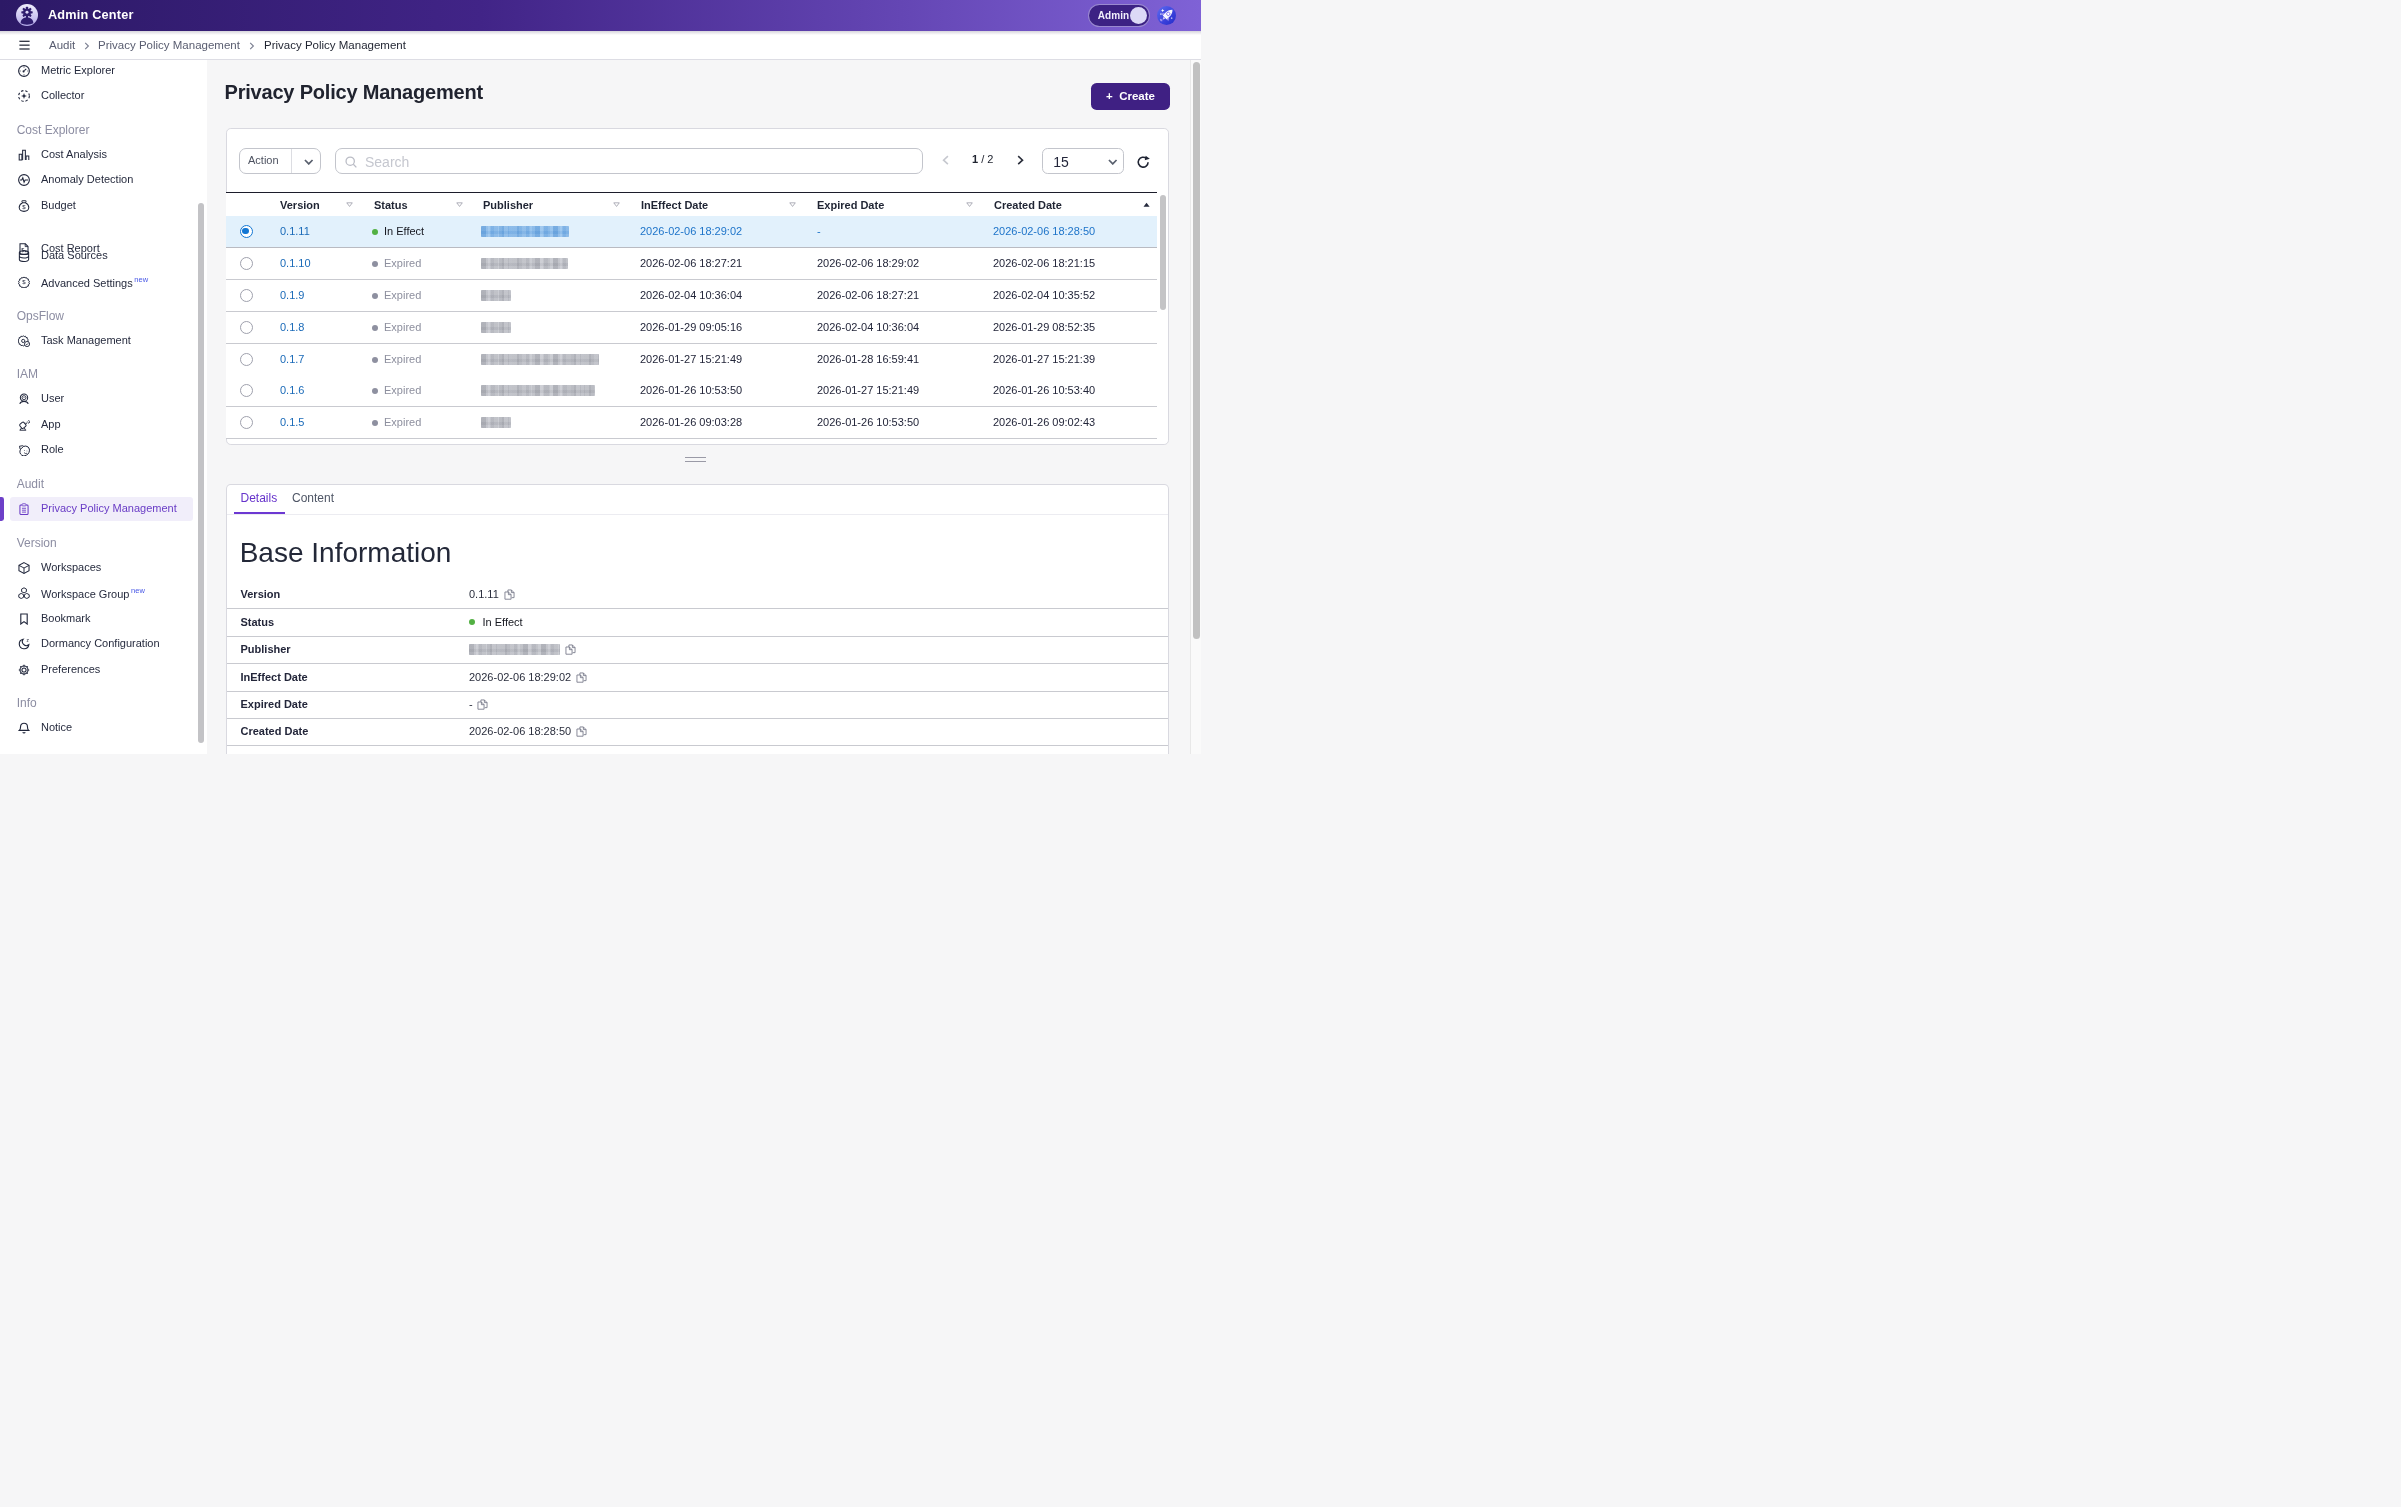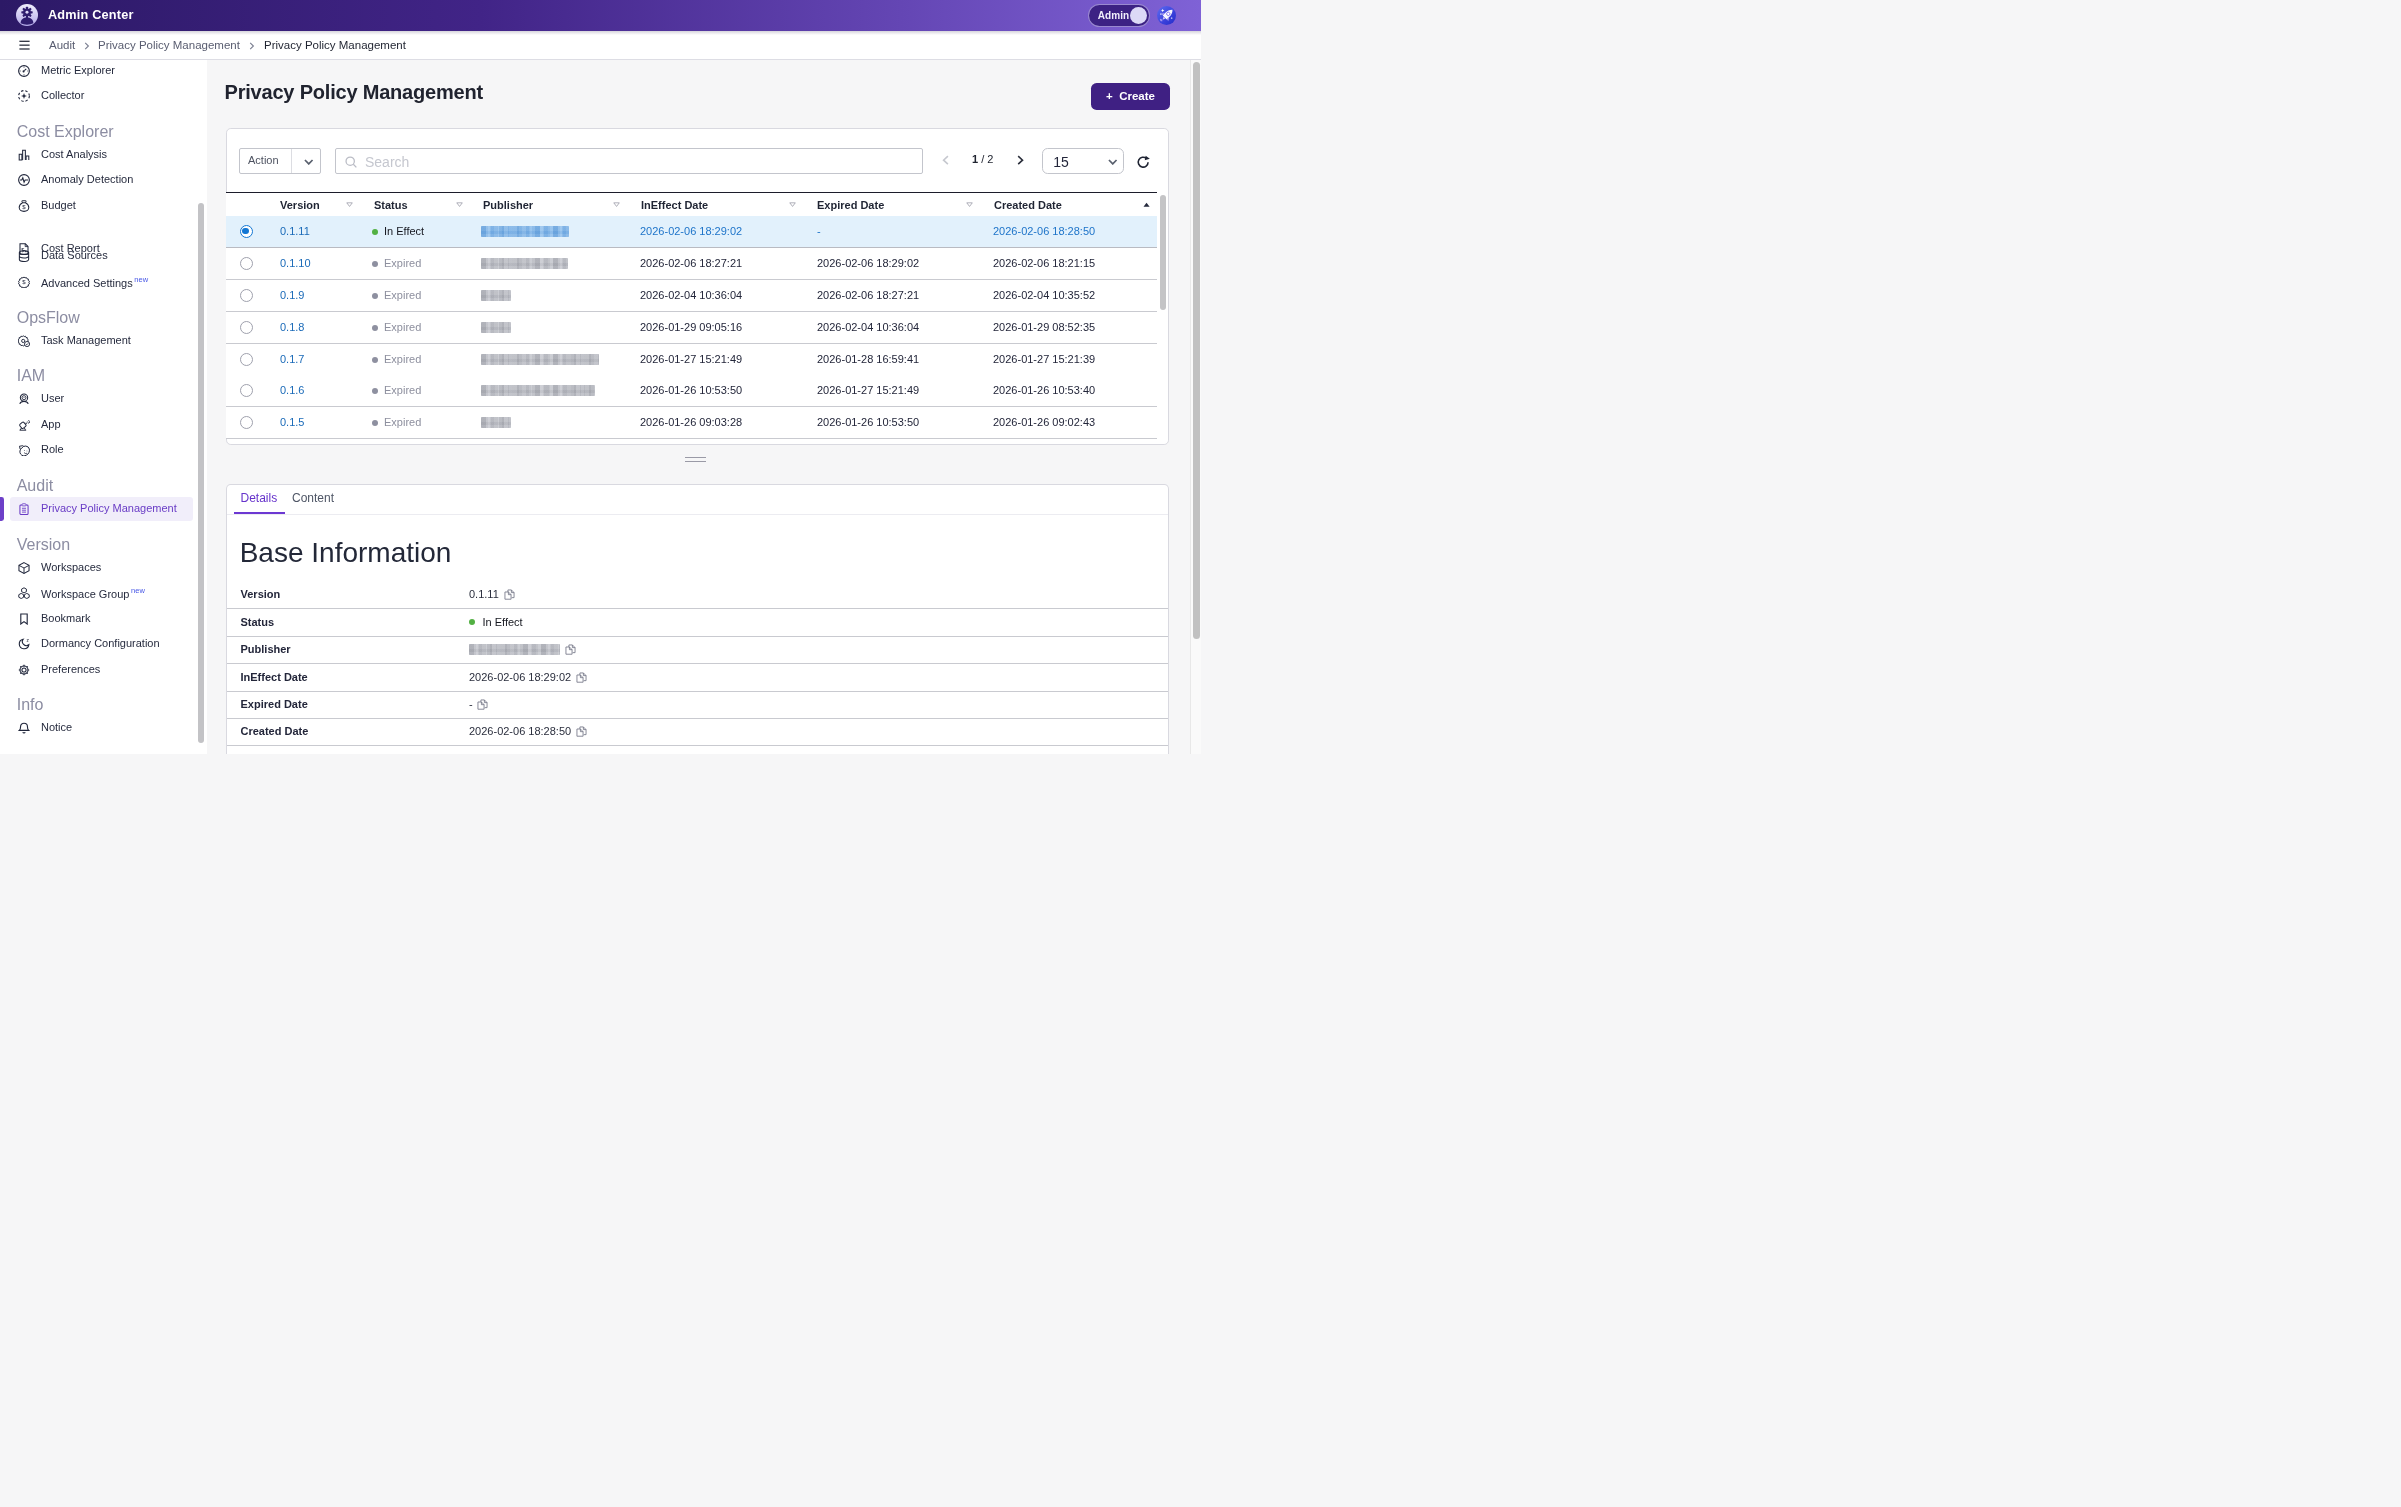--- a/index.html
+++ b/index.html
@@ -26,39 +26,39 @@
   #crumb .shadow { position:absolute; left:0; top:0; width:100%; height:4px;
         background:linear-gradient(180deg,rgba(30,20,60,0.18),rgba(30,20,60,0)); }
   #crumb .txt { position:absolute; top:7.5px; font-size:11.5px; color:#595d70; }
   #crumb .dark { color:#1f2330; }
 
   
   #side { position:absolute; left:0; top:60px; width:207px; height:694px; background:#fff; }
   .si { position:absolute; left:0; width:197px; height:25.4px; }
   .si .ic { position:absolute; left:18px; top:7.1px; width:12px; height:12px; color:#20263b; }
   .si .tx { position:absolute; left:41px; top:6px; font-size:11px; color:#262b3e; white-space:nowrap; }
-  .sh { position:absolute; left:16.7px; font-size:16px; color:#8c8da2; white-space:nowrap; }
+  .sh { position:absolute; left:16.7px; font-size:12px; color:#8c8da2; white-space:nowrap; }
   .newb { color:#4757e6; font-size:7.5px; vertical-align:4.8px; margin-left:1.6px; font-weight:400; }
   #selitem { position:absolute; left:9.5px; top:497px; width:183px; height:24px; background:#f1eefa; border-radius:3.2px; }
   #selbar  { position:absolute; left:0; top:497px; width:4px; height:24px; background:#6d40c8; border-radius:0 2.4px 2.4px 0; }
   .sel .tx { color:#6a3dc6; }
   .sel .ic { color:#6a3dc6; }
   #sidescroll { position:absolute; left:198px; top:203px; width:6.2px; height:540px; background:#c3c3c6; border-radius:3.2px; }
 
   
   #main { position:absolute; left:207px; top:60px; width:993px; height:694px; background:#f6f6f7; }
   
   #title { position:absolute; left:17.5px; top:21.4px; font-size:20px; font-weight:700; color:#20232f; letter-spacing:-0.2px; }
   #createbtn { position:absolute; left:884px; top:23px; width:79px; height:27px; background:#3f2083; border-radius:5.6px;
                color:#fff; font-size:11.5px; font-weight:700; text-align:center; line-height:27px; }
 
   
   #tcard { position:absolute; left:19px; top:68px; width:943px; height:317px; background:#fff;
            border:0.8px solid #d9d9e0; border-radius:4.8px; }
-  .inpt { position:absolute; top:88px; height:26px; background:#fff; border:0.8px solid #c3c5cc; border-radius:2px; }
+  .inpt { position:absolute; top:88px; height:26px; background:#fff; border:0.8px solid #c3c5cc; border-radius:7px; }
   #actionbox { left:32px; width:82px; }
   #actionbox .t { position:absolute; left:8px; top:5.2px; font-size:11px; color:#4d5260; }
   #searchbox { left:128px; width:588px; }
   #searchbox .t { position:absolute; left:29px; top:5.2px; font-size:14px; color:#c5c7cf; }
   #pgsel { left:835px; width:82px; border-color:#c3c5cc; border-radius:5.6px; }
   #pgsel .t { position:absolute; left:10.3px; top:5.2px; font-size:14px; color:#23263a; }
   .pgtxt { position:absolute; top:93px; font-size:11px; color:#202430; }
 
   
   #thead { position:absolute; left:19px; top:132px; width:931px; height:24.6px; background:#fff;

